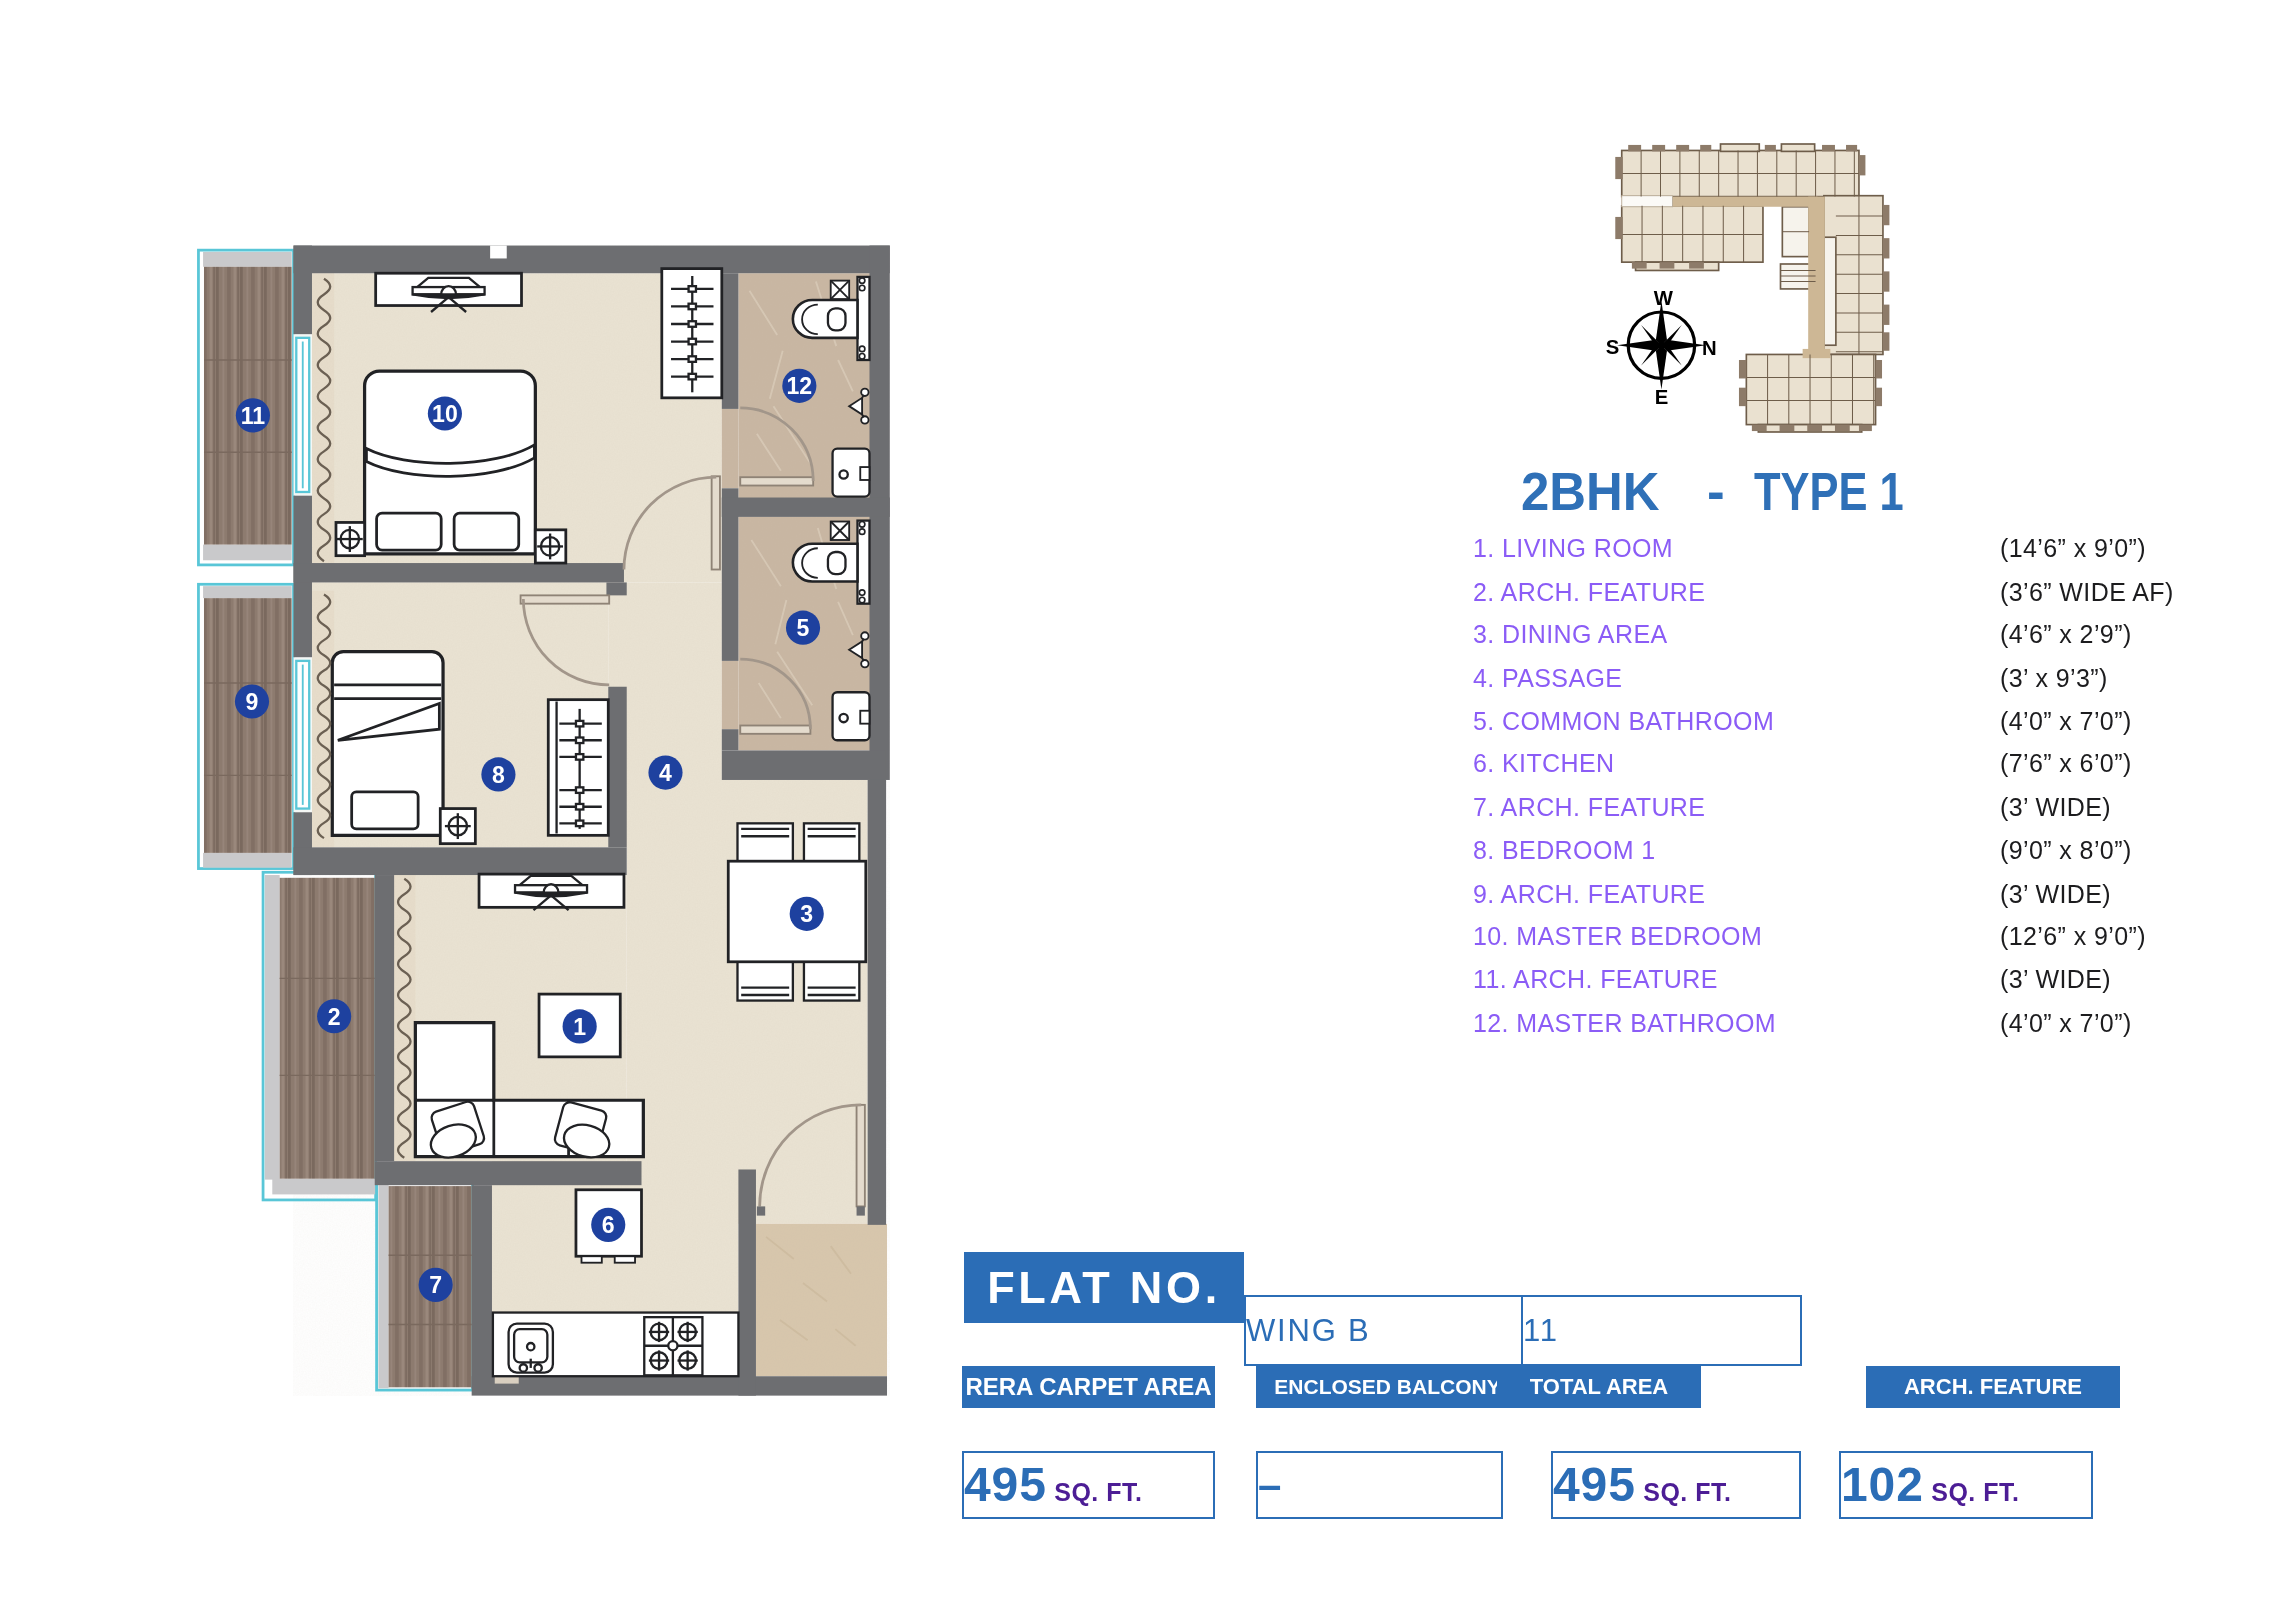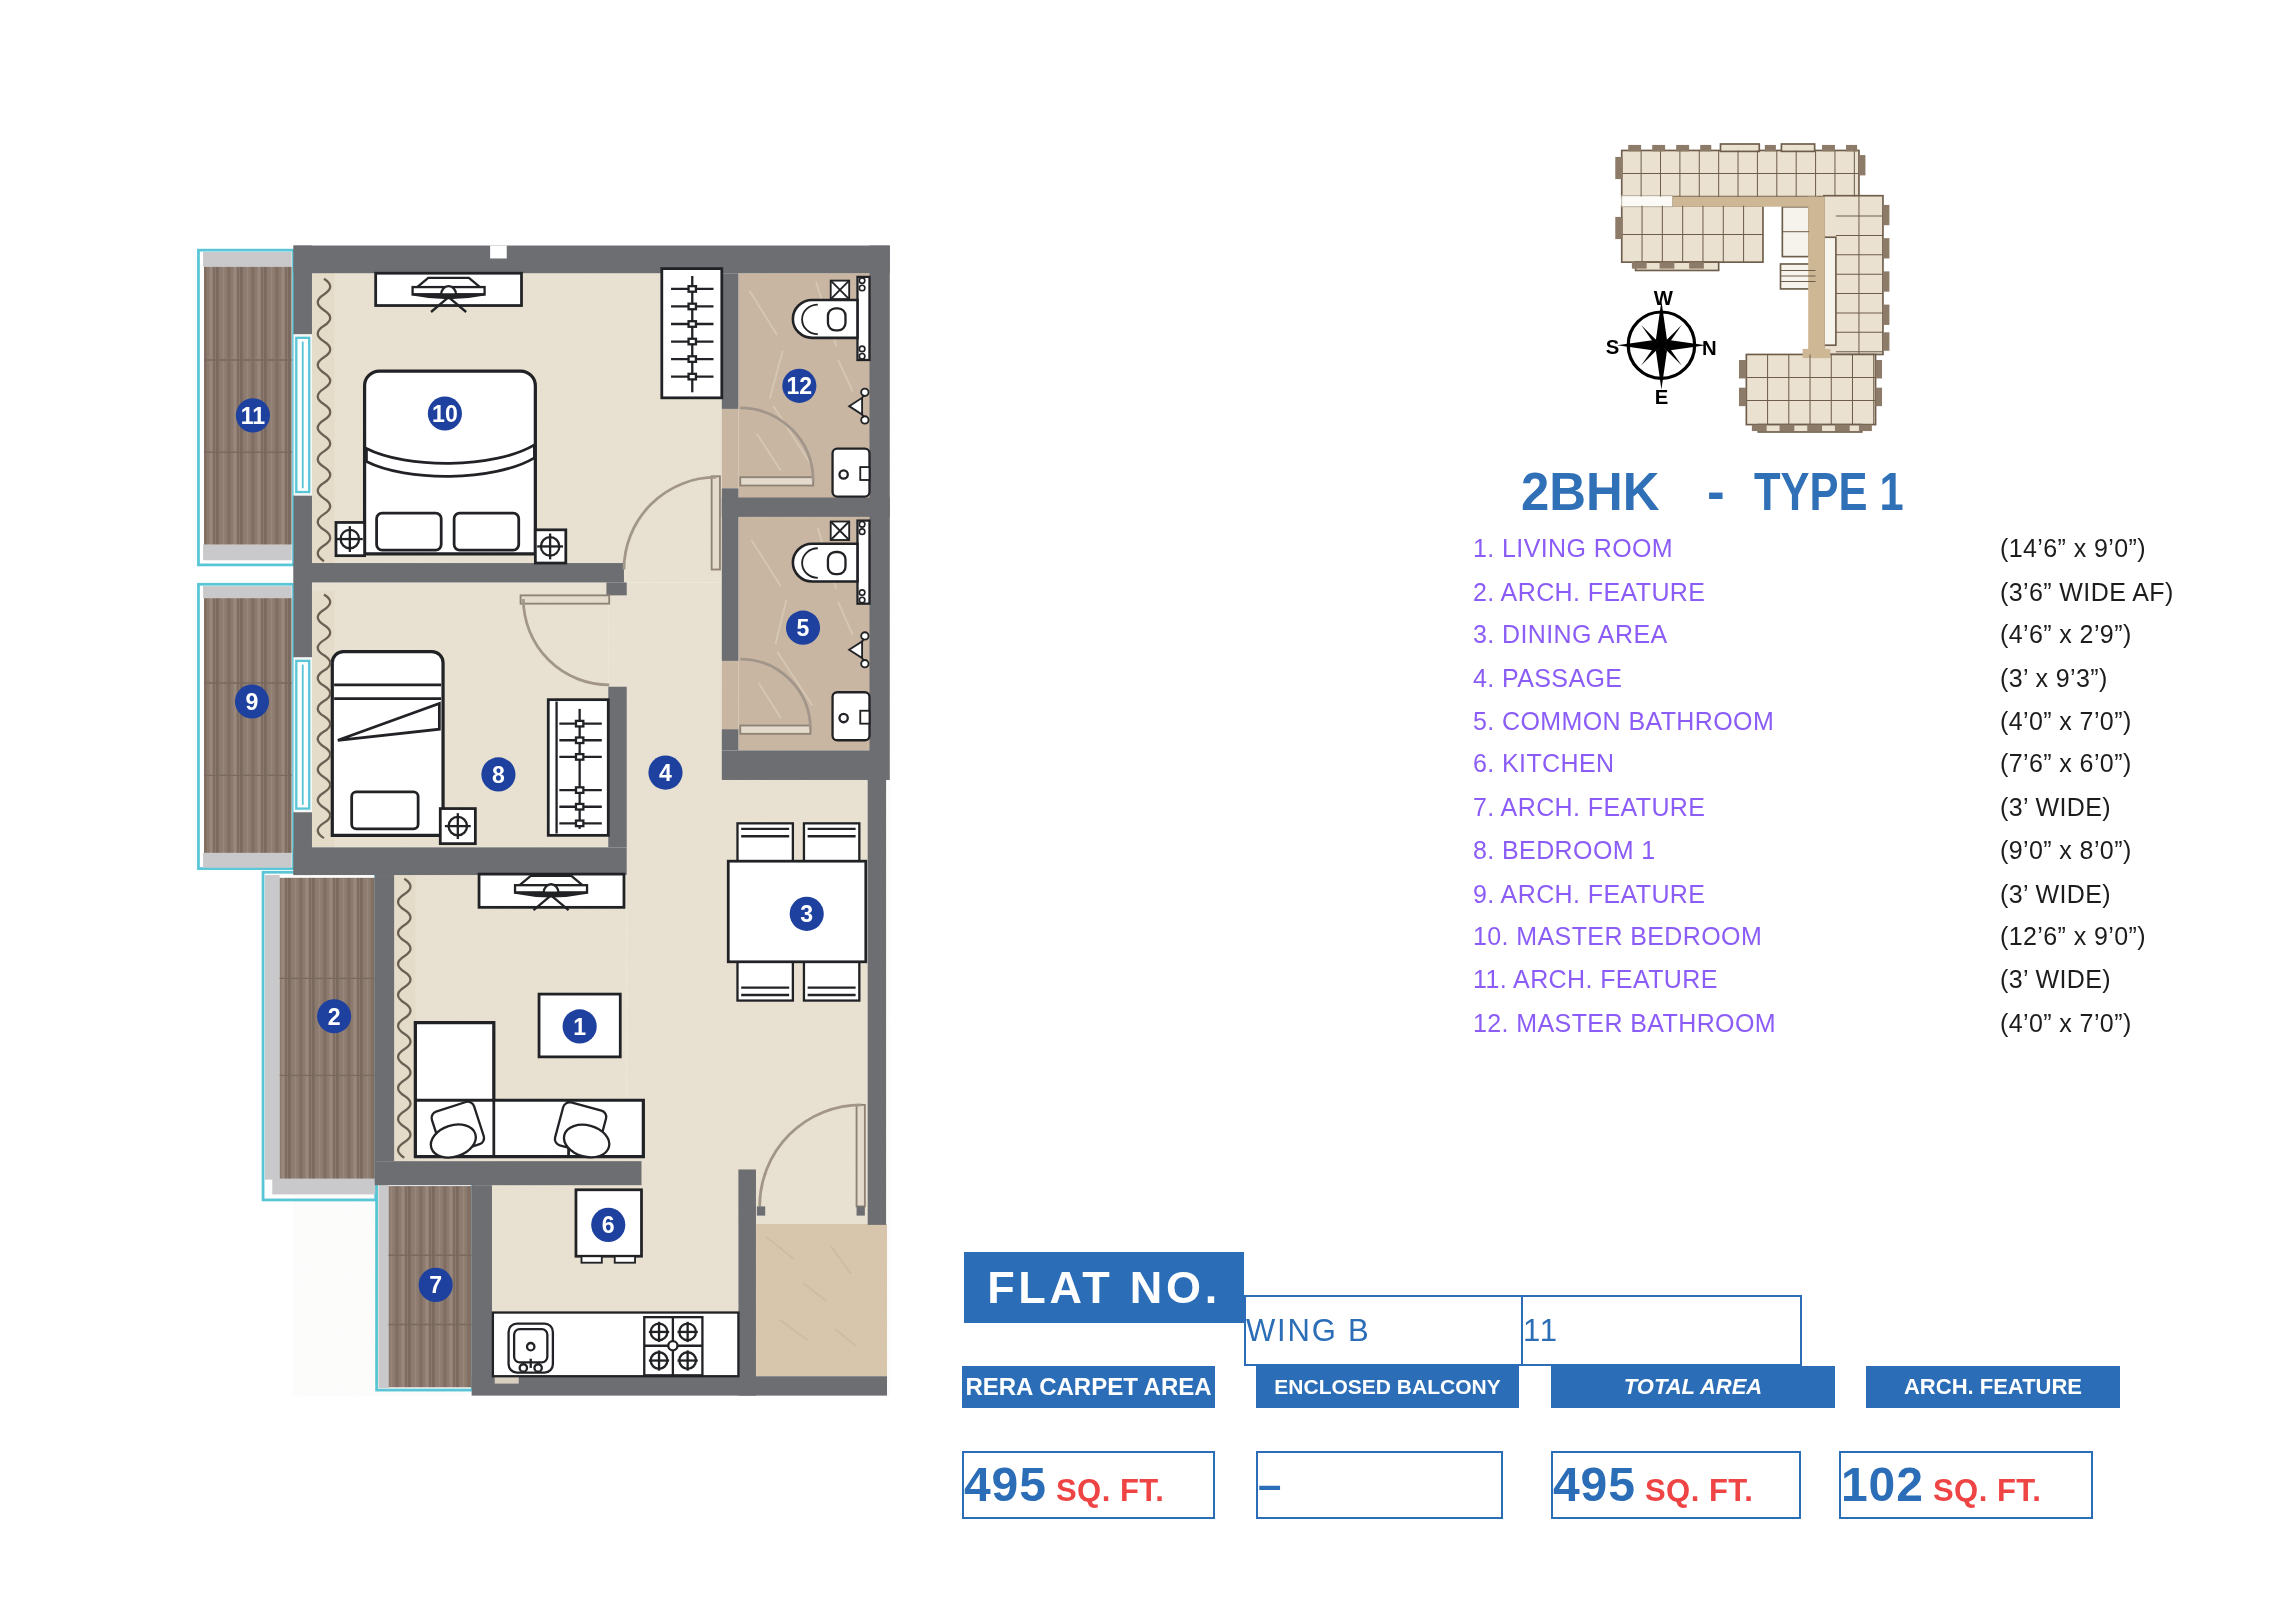--- a/index.html
+++ b/index.html
@@ -4,21 +4,21 @@
 <style>
 html,body{margin:0;padding:0;background:#fff;}
 body{width:2290px;height:1619px;font-family:"Liberation Sans",sans-serif;position:relative;overflow:hidden;}
 #plan{position:absolute;left:0;top:0;}
 .abs{position:absolute;}
 .legendname{font-size:25px;color:#8b5cf6;letter-spacing:0.4px;}
 .legenddim{font-size:25px;color:#1c1c1e;letter-spacing:0.4px;}
 .hdr{background:#2b6db6;color:#fff;font-weight:bold;text-align:center;white-space:nowrap;}
 .bodybox{background:#fff;border:2.8px solid #2b6db6;box-sizing:border-box;text-align:left;margin-top:43px;}
 .bignum{color:#2b6db6;font-weight:bold;font-size:48px;letter-spacing:0.9px;}
-.sqft{color:#ef4444;font-weight:bold;font-size:31px;letter-spacing:0.5px;}
+.sqft{color:#4c1d95;font-weight:bold;font-size:25px;letter-spacing:0.5px;}
 </style>
 </head>
 <body>
 
 <svg id="plan" width="2290" height="1619" viewBox="0 0 2481 1754">
 <defs>
 <filter id="paper" x="0" y="0" width="100%" height="100%">
 <feTurbulence type="fractalNoise" baseFrequency="0.7" numOctaves="2" result="n"></feTurbulence>
 <feColorMatrix in="n" type="matrix" values="0 0 0 0 0.42  0 0 0 0 0.36  0 0 0 0 0.28  0 0 0 0.07 0"></feColorMatrix>
 </filter>
@@ -618,18 +618,18 @@
 <div class="abs" style="left:964px;top:1252px;width:280px;height:71px;background:#2b6db6;color:#fff;font-weight:bold;font-size:45px;letter-spacing:3.7px;text-align:center;line-height:71px;">FLAT NO.</div>
 <div class="abs bodybox" style="left:1244px;top:1252px;width:279px;height:71px;font-size:31px;color:#2b6db6;line-height:67px;letter-spacing:1.8px;">WING B</div>
 <div class="abs bodybox" style="left:1521px;top:1252px;width:281px;height:71px;font-size:31px;color:#2b6db6;line-height:67px;letter-spacing:1.8px;">11</div>
 
 <div class="abs hdr" style="left:962px;top:1366px;width:253px;height:42px;font-size:24px;line-height:42px;">RERA CARPET AREA</div>
 <div class="abs bodybox" style="left:962px;top:1408px;width:253px;height:68px;line-height:63px;"><span class="bignum">495</span><span class="sqft"> SQ. FT.</span></div>
 
 <div class="abs hdr" style="left:1256px;top:1366px;width:263px;height:42px;font-size:21px;line-height:42px;">ENCLOSED BALCONY</div>
 <div class="abs bodybox" style="left:1256px;top:1408px;width:247px;height:68px;line-height:63px;"><span class="bignum" style="font-size:42px;">–</span></div>
 
-<div class="abs hdr" style="left:1551px;top:1366px;width:284px;height:42px;font-size:22px;line-height:42px;font-style:italic;">TOTAL AREA</div>
+<div class="abs hdr" style="left:1497px;top:1366px;width:204px;height:42px;font-size:22px;line-height:42px;">TOTAL AREA</div>
 <div class="abs bodybox" style="left:1551px;top:1408px;width:250px;height:68px;line-height:63px;"><span class="bignum">495</span><span class="sqft"> SQ. FT.</span></div>
 
 <div class="abs hdr" style="left:1839px;top:1366px;width:254px;height:42px;font-size:22px;line-height:42px;margin-left:27px;">ARCH. FEATURE</div>
 <div class="abs bodybox" style="left:1839px;top:1408px;width:254px;height:68px;line-height:63px;"><span class="bignum">102</span><span class="sqft"> SQ. FT.</span></div>
 
 
 </body></html>

